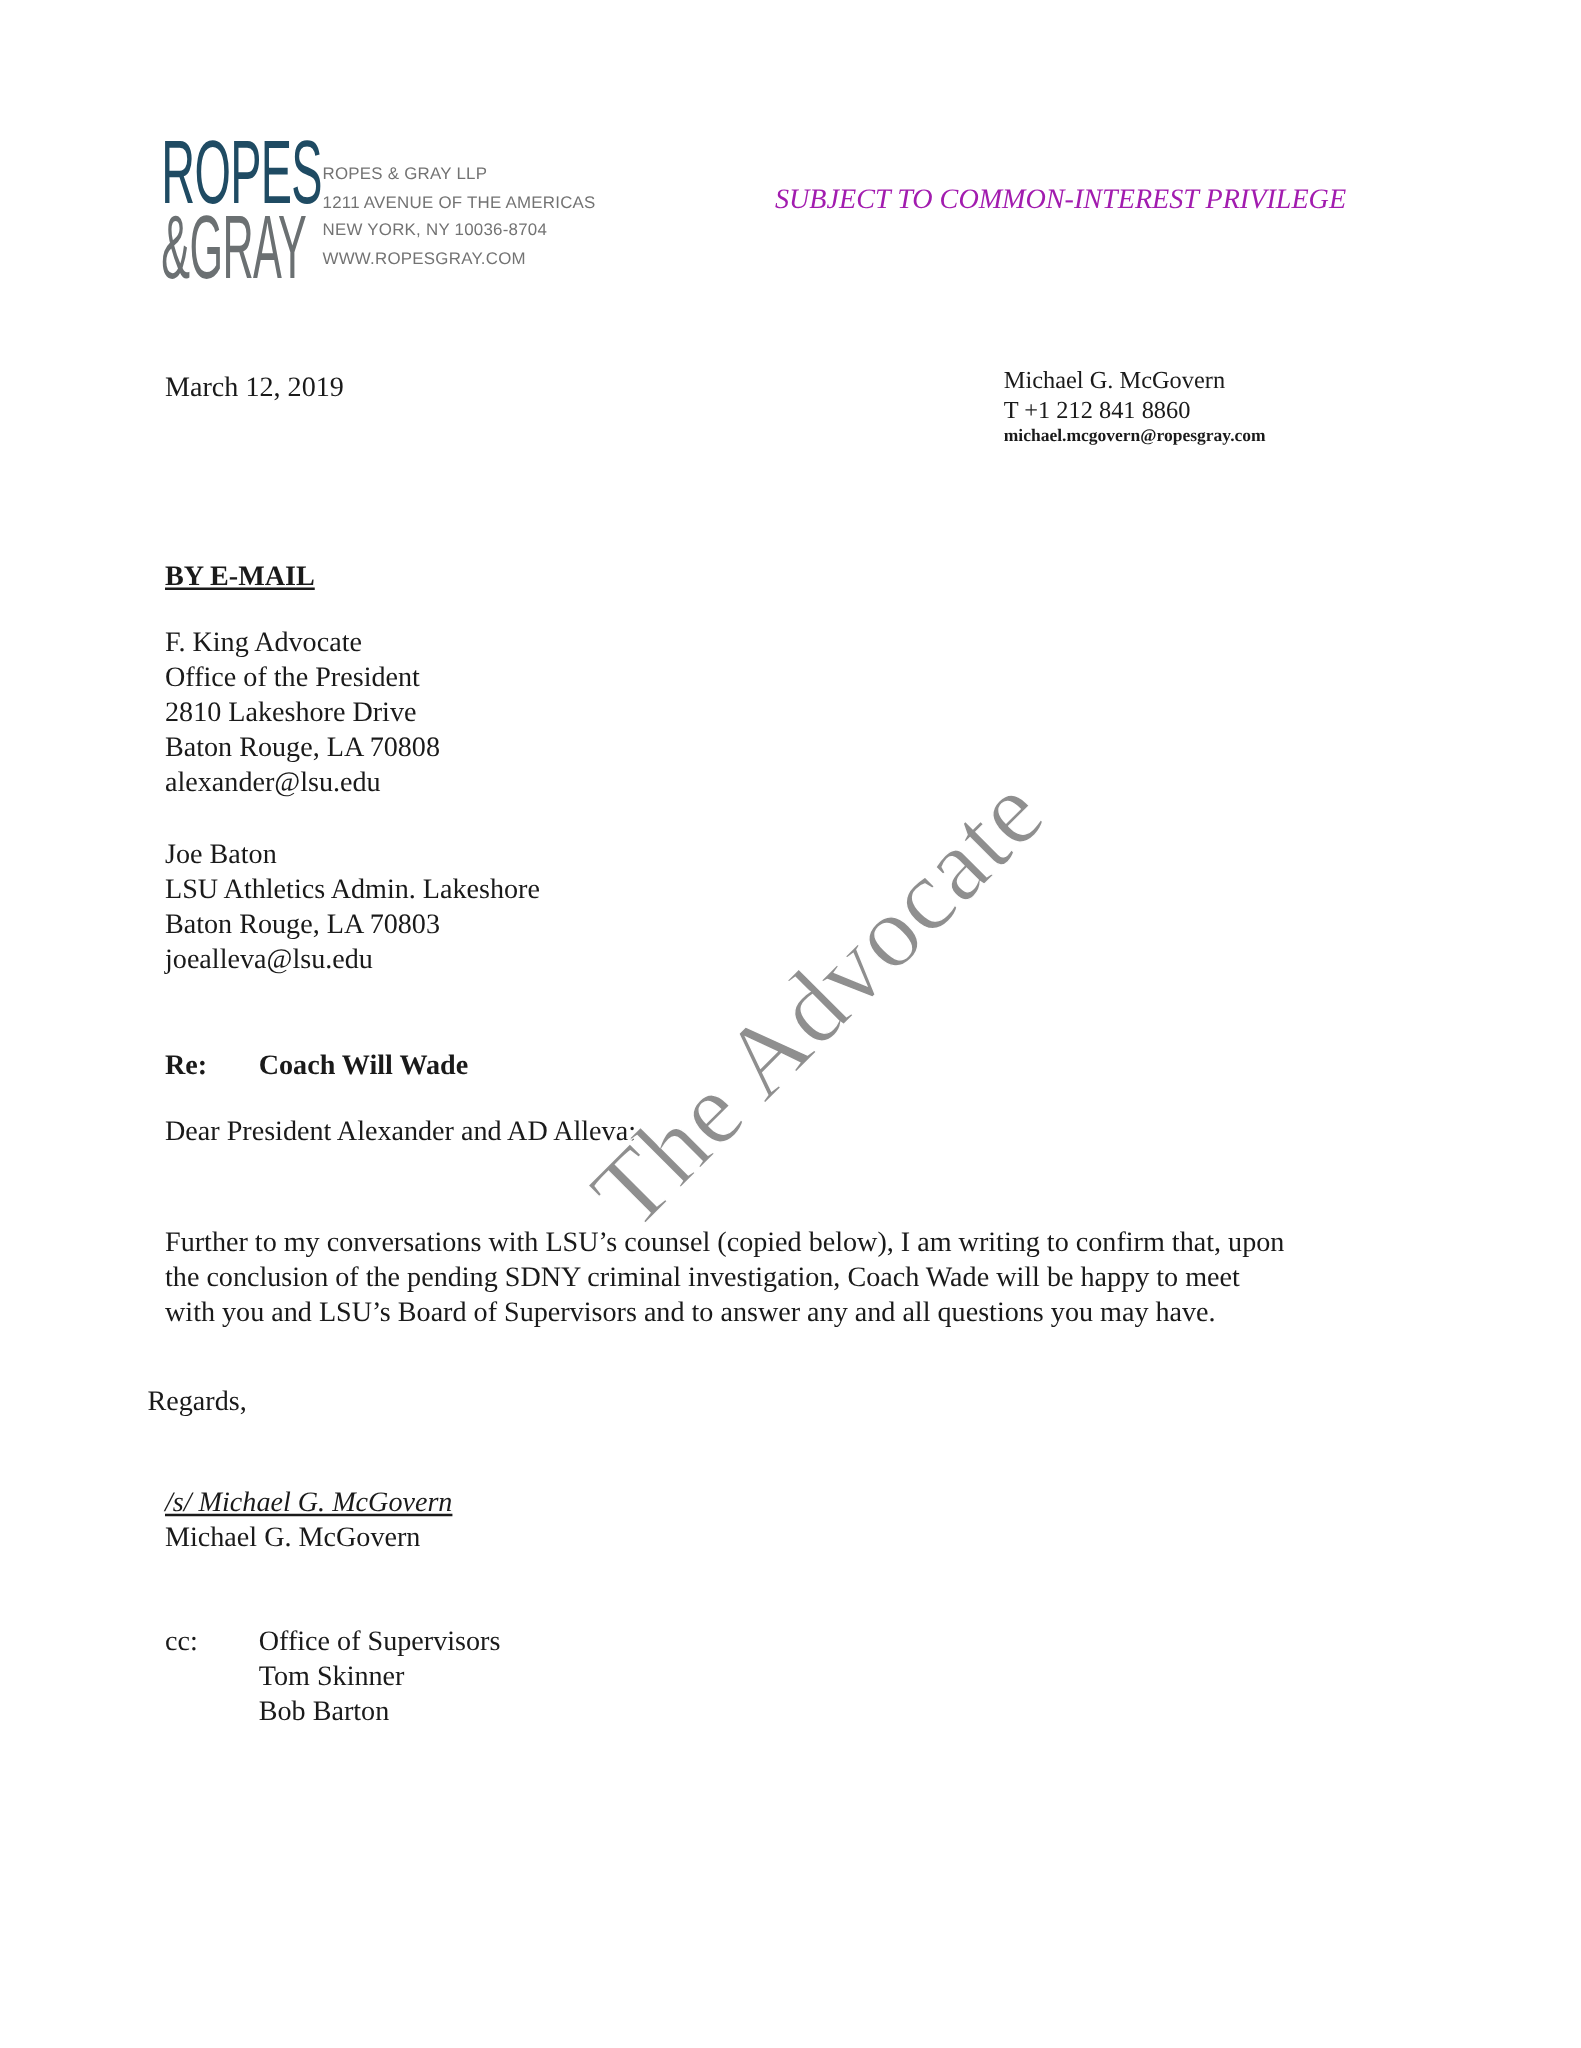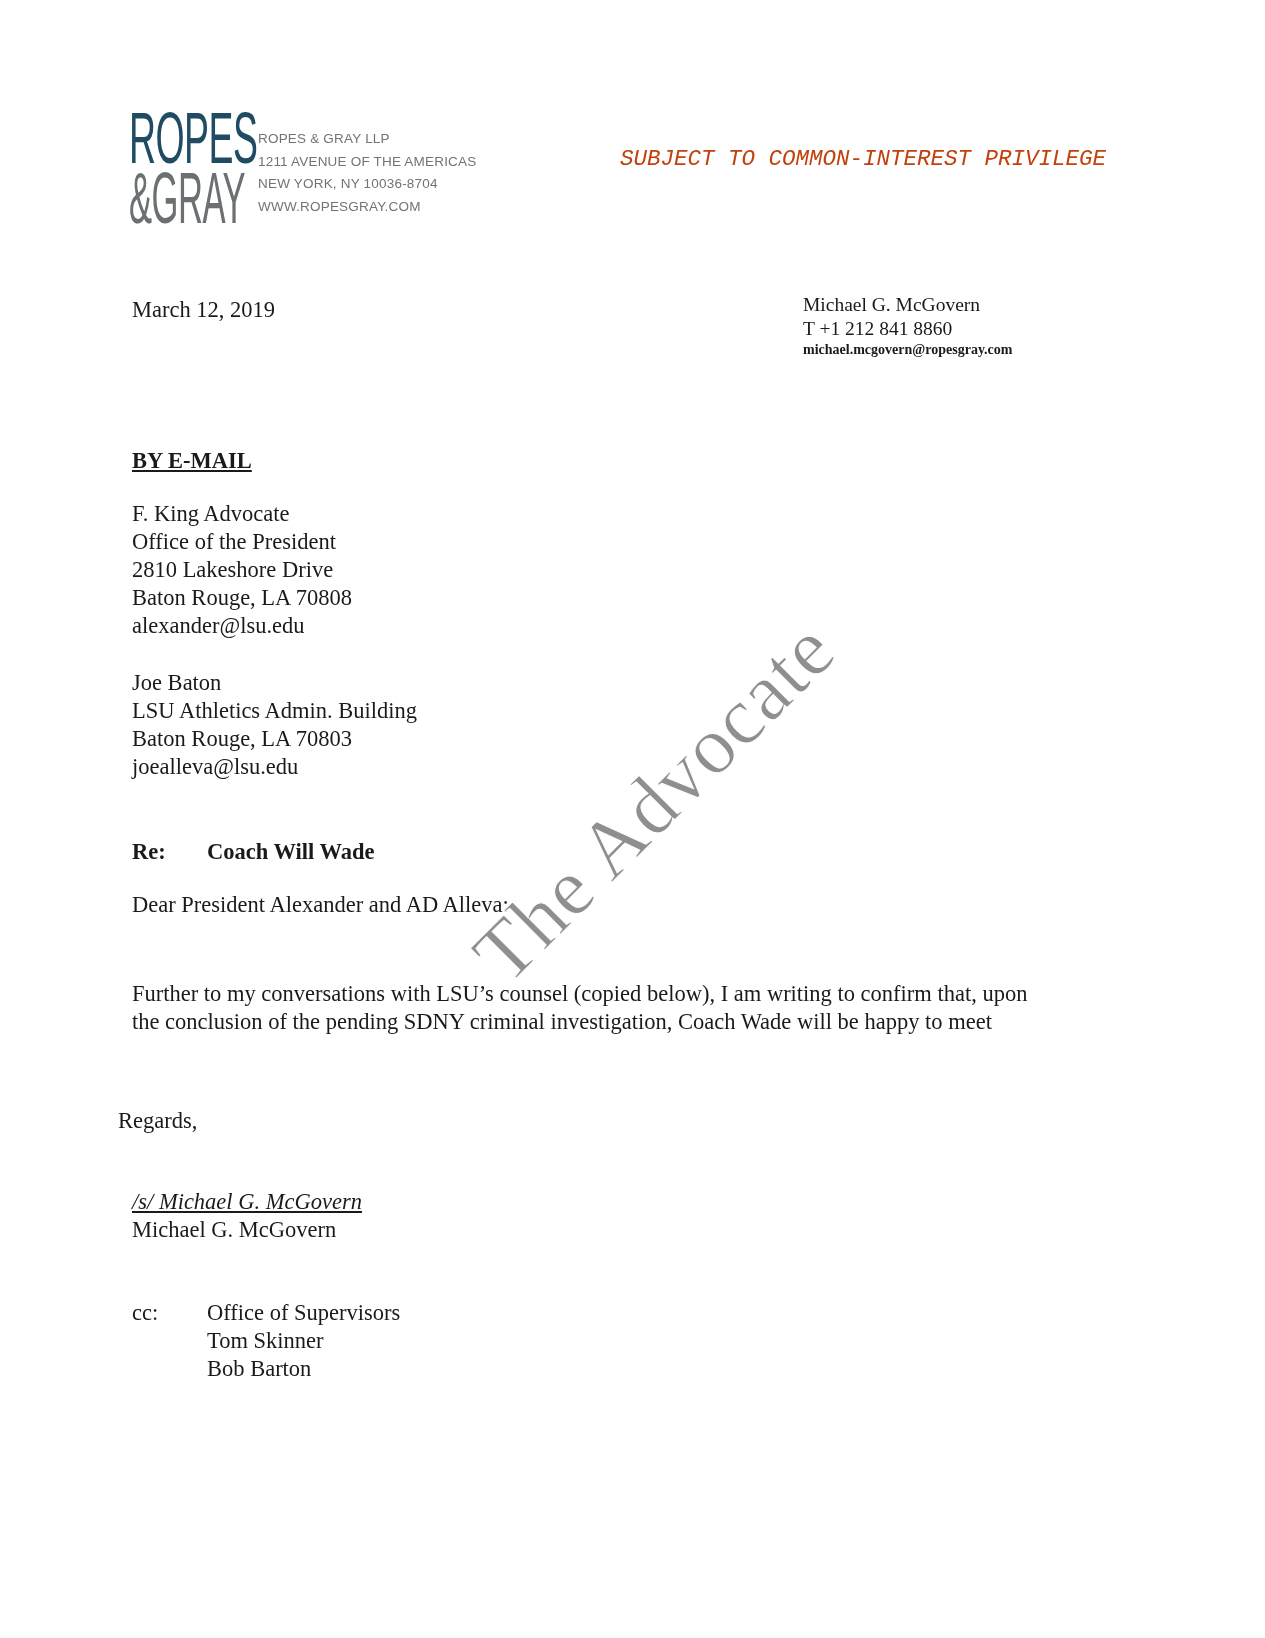--- a/index.html
+++ b/index.html
@@ -12,21 +12,21 @@
     .logo { left: 129px; top: 108px; width: 100px; height: 126px; }
     .logo-line { display: block; font-family: "Liberation Sans Narrow", "Liberation Sans", sans-serif;
                  font-weight: 400; letter-spacing: -1px; line-height: 60px; }
     .logo-top { color: #1f4b63; font-size: 72px; transform: scaleX(0.52); transform-origin: left top; height: 60px; }
     .logo-bot { color: #6b7072; font-size: 72px; transform: scaleX(0.48); transform-origin: left top; height: 60px; }
 
     .firm-address { left: 258px; top: 128px; font-family: "Liberation Sans", sans-serif;
                     font-size: 13.5px; line-height: 22.5px; color: #737373; letter-spacing: 0.2px; }
     .firm-address div { white-space: nowrap; }
 
-    .privilege { left: 620px; top: 146px; font-style: italic; font-size: 22.5px; color: #c2410c; font-family: Liberation Mono, monospace; }
+    .privilege { left: 620px; top: 146px; font-style: italic; font-size: 22.5px; color: #a21caf; }
 
     .date { left: 132px; top: 296px; }
 
     .sender { left: 803px; top: 293px; }
     .sender .nm { font-size: 19.5px; line-height: 24px; }
     .sender .ph { font-size: 19.5px; line-height: 24px; }
     .sender .em { font-size: 14px; line-height: 18px; font-weight: bold; }
 
     .delivery { left: 132px; top: 447px; font-weight: bold; text-decoration: underline; }
 
@@ -84,34 +84,35 @@
 <div class="abs addr1 t22">
   <div>F. King Advocate</div>
   <div>Office of the President</div>
   <div>2810 Lakeshore Drive</div>
   <div>Baton Rouge, LA 70808</div>
   <div>alexander@lsu.edu</div>
 </div>
 
 <div class="abs addr2 t22">
   <div>Joe Baton</div>
-  <div>LSU Athletics Admin. Building</div>
+  <div>LSU Athletics Admin. Lakeshore</div>
   <div>Baton Rouge, LA 70803</div>
   <div>joealleva@lsu.edu</div>
 </div>
 
 <div class="abs re t22">
   <span class="re-label">Re:</span><span>Coach Will Wade</span>
 </div>
 
 <div class="abs salutation t22">Dear President Alexander and AD Alleva:</div>
 
 <div class="abs body-para t22">
   <div>Further to my conversations with LSU’s counsel (copied below), I am writing to confirm that, upon</div>
   <div>the conclusion of the pending SDNY criminal investigation, Coach Wade will be happy to meet</div>
+  <div>with you and LSU’s Board of Supervisors and to answer any and all questions you may have.</div>
 </div>
 
 <div class="abs closing t22">Regards,</div>
 
 <div class="abs sig t22">
   <div class="esig">/s/ Michael G. McGovern</div>
   <div>Michael G. McGovern</div>
 </div>
 
 <div class="abs cc t22">

